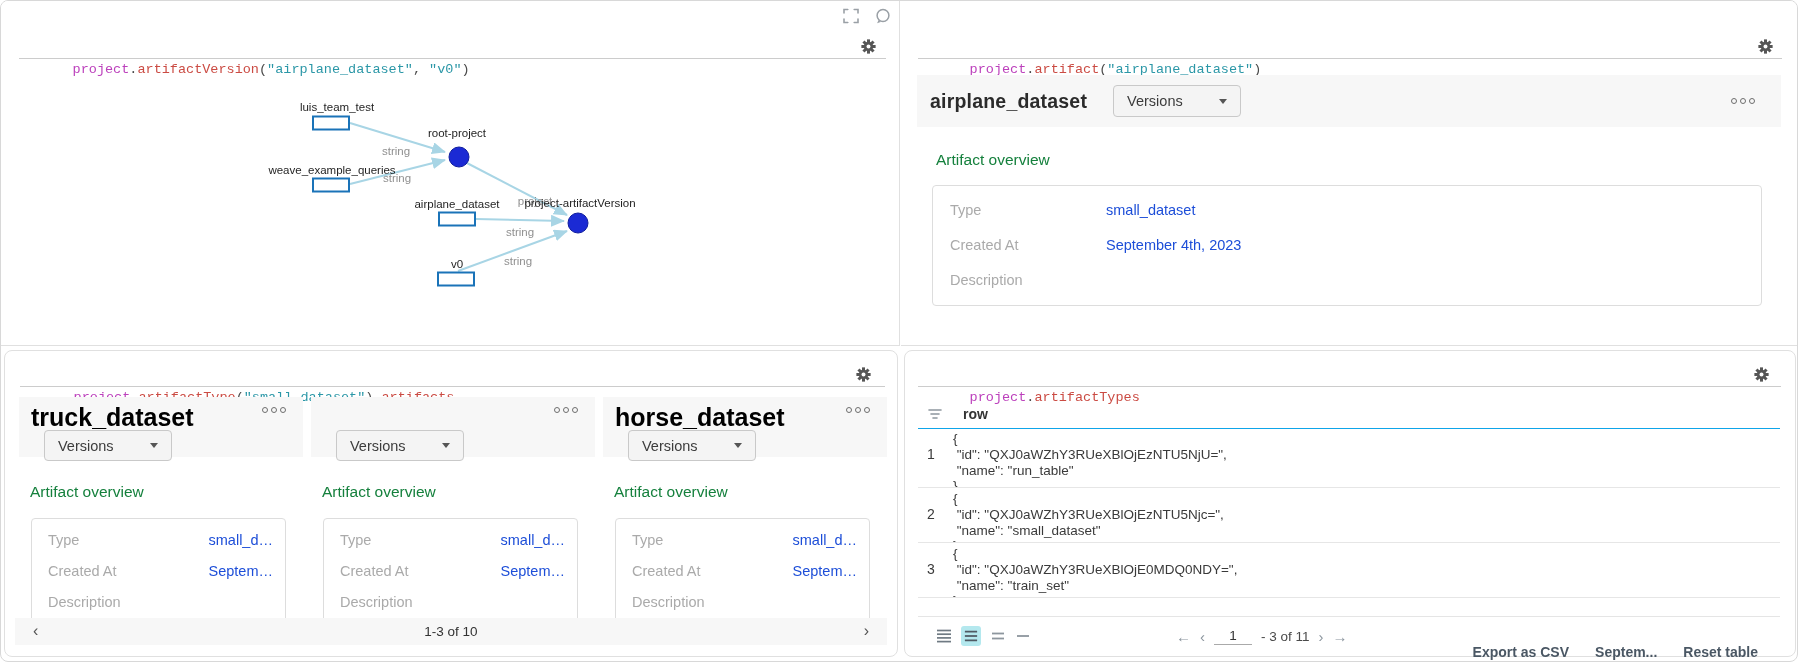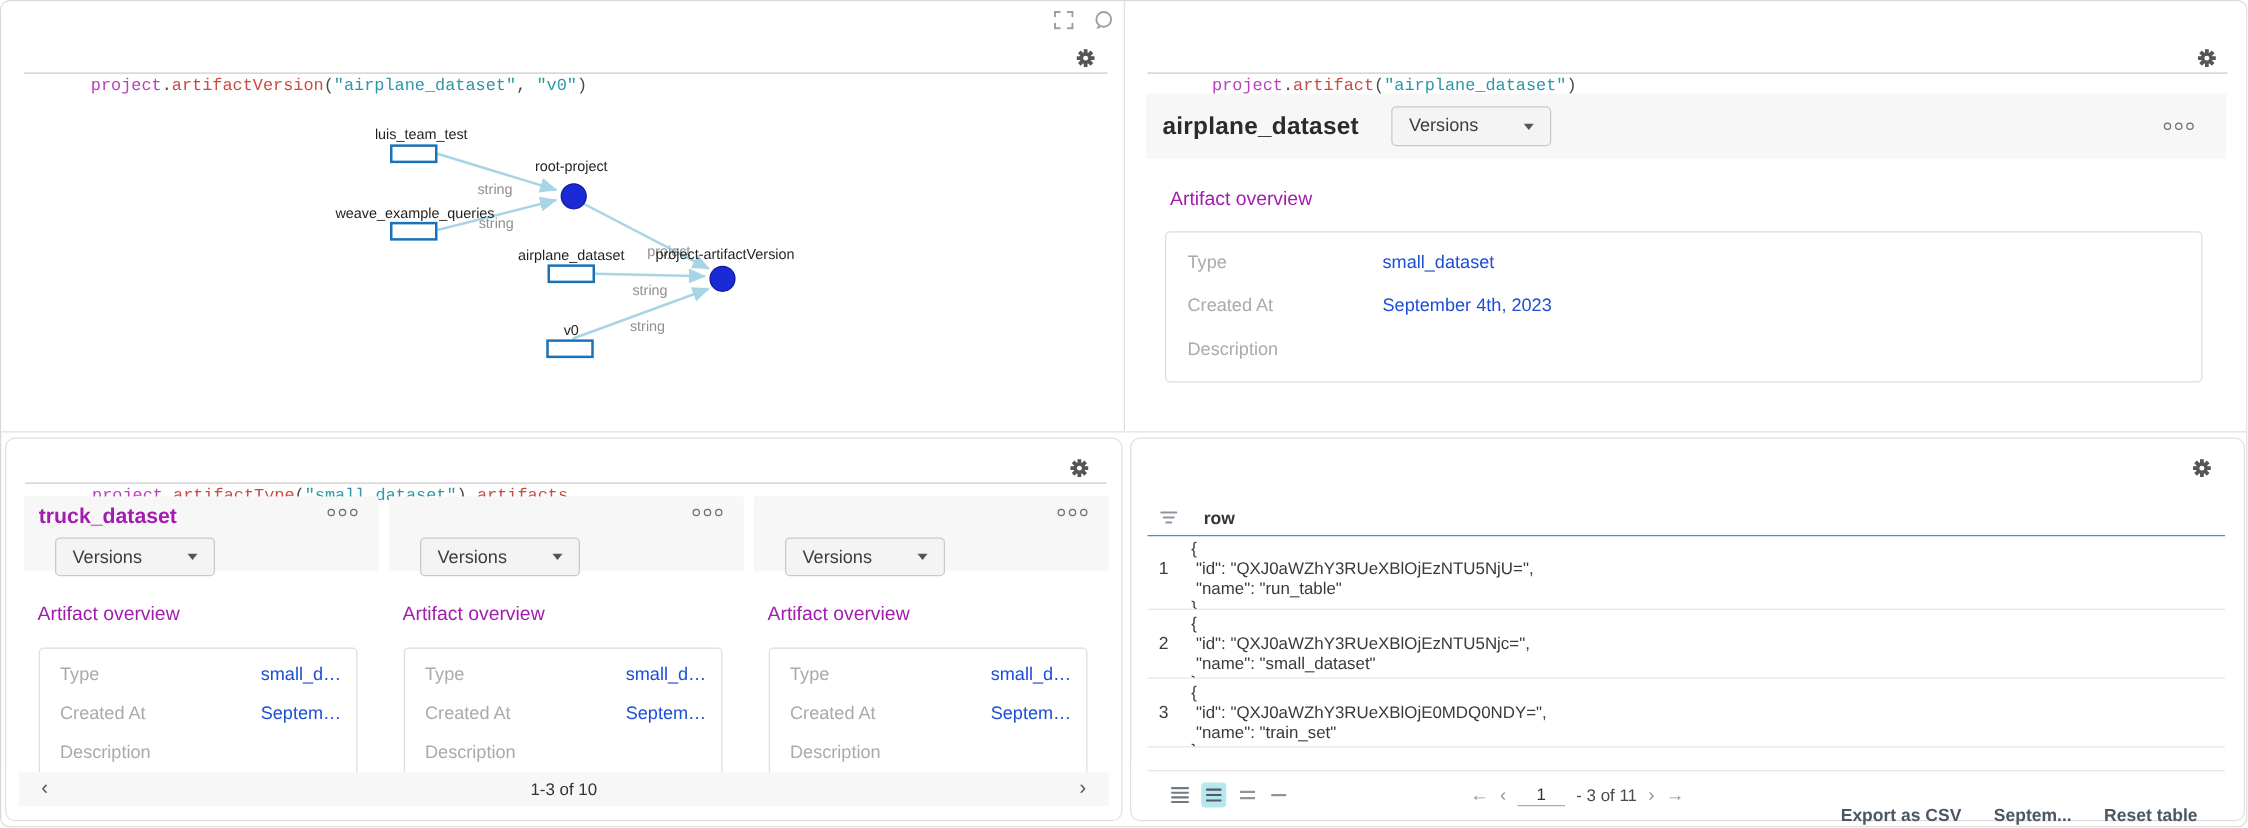--- a/index.html
+++ b/index.html
@@ -24,37 +24,37 @@
 
   
   .dots{display:inline-flex;align-items:center;cursor:pointer;}
   .dots i{display:inline-block;width:4px;height:4px;border-radius:50%;border:1.3px solid #6e6e6e;margin:0 1.6px;}
 
   
   .vbtn{display:inline-flex;align-items:center;background:#f4f4f4;border:1px solid #c9c9c9;border-radius:4px;height:32px;padding:0 13px;font-size:14.5px;color:#3c3c3c;cursor:pointer;box-sizing:border-box;gap:25px;}
   .caret{display:inline-block;width:0;height:0;border-left:4.5px solid transparent;border-right:4.5px solid transparent;border-top:5.5px solid #555;margin-left:11px;}
 
   
-  .ov-title{position:absolute;font-size:15.5px;color:#a21caf;}
+  .ov-title{position:absolute;font-size:15.5px;color:#15803d;}
   .ov-box{position:absolute;border:1px solid #ddd;border-radius:4px;box-sizing:border-box;padding-top:6px;background:#fff;}
   .ov-row{display:flex;align-items:center;height:35px;padding-left:17px;font-size:14.5px;}
   .ov-label{color:#aaa;}
   .ov-value{color:#1d4ed8;}
 
   
   .band{position:absolute;left:16px;right:18px;top:74px;height:52px;background:#f7f7f7;display:flex;align-items:center;padding:0 24px 0 13px;box-sizing:border-box;}
   .big-title{font-size:19.5px;font-weight:bold;color:#2b2b2b;letter-spacing:.2px;}
   .band .vbtn{margin-left:26px;}
   .band .dots{margin-left:auto;}
   #p2 .ov-row .ov-label{width:156px;flex:none;}
 
   
   .card{position:absolute;top:46px;width:284px;height:221px;overflow:hidden;}
   .card-head{position:relative;height:60px;background:#f7f7f7;}
-  .card-title{padding:6px 0 0 12px;font-size:17px;font-weight:bold;color:#a21caf;}
+  .card-title{padding:6px 0 0 12px;font-size:25px;font-weight:bold;color:#000000;}
   .card .vbtn{position:absolute;left:25px;top:33px;height:31px;}
   .card .dots{position:absolute;right:15px;top:10px;}
   .card .ov-title{left:11px;top:86px;}
   .card .ov-box{left:12px;top:121px;width:255px;height:130px;padding-top:5px;}
   .card .ov-row{height:31px;padding:0 12px 0 16px;}
   .card .ov-label{flex:1;}
   .card .ov-value{white-space:nowrap;}
 
   .pager-bar{position:absolute;left:10px;right:10px;top:267px;height:27px;background:#f7f7f7;display:flex;align-items:center;justify-content:center;font-size:13.5px;color:#333;}
   .pager-arrow{position:absolute;top:0;height:27px;line-height:26px;font-size:16px;color:#555;cursor:pointer;}
@@ -267,20 +267,21 @@
           </div>
         <div class="ov-row">
             <span class="ov-label">Description</span>
             <span class="ov-value"></span>
           </div>
       </div>
     </div>
 
     <div class="card" style="left:598px;">
       <div class="card-head">
+        <div class="card-title">horse_dataset</div>
         <span class="dots">
             <i></i>
             <i></i>
             <i></i>
           </span>
         <span class="vbtn">
             <span>Versions</span>
             <span class="caret"></span>
           </span>
       </div>
@@ -302,20 +303,23 @@
     </div>
 
     <div class="pager-bar">
       <span class="pager-arrow prev">‹</span>
       <span>1-3 of 10</span>
       <span class="pager-arrow next">›</span>
     </div>
   </div>
 
   <div class="panel" id="p4">
+    <div class="code-bar" style="left:13px;right:14px;top:11px;padding-left:3px;">
+      <span class="s-obj">project</span><span class="s-p">.</span><span class="s-fn">artifactTypes</span>
+    </div>
     <svg class="gear" style="right:26px;top:16px;" viewBox="0 0 16 16">
       <g transform="translate(8,8)" fill="#565656">
         <rect x="-1.6" y="-7.6" width="3.2" height="15.2"></rect>
         <rect x="-1.6" y="-7.6" width="3.2" height="15.2" transform="rotate(45)"></rect>
         <rect x="-1.6" y="-7.6" width="3.2" height="15.2" transform="rotate(90)"></rect>
         <rect x="-1.6" y="-7.6" width="3.2" height="15.2" transform="rotate(135)"></rect>
         <circle r="5"></circle>
       </g>
       <circle cx="8" cy="8" r="2.1" fill="#fff"></circle>
     </svg>

